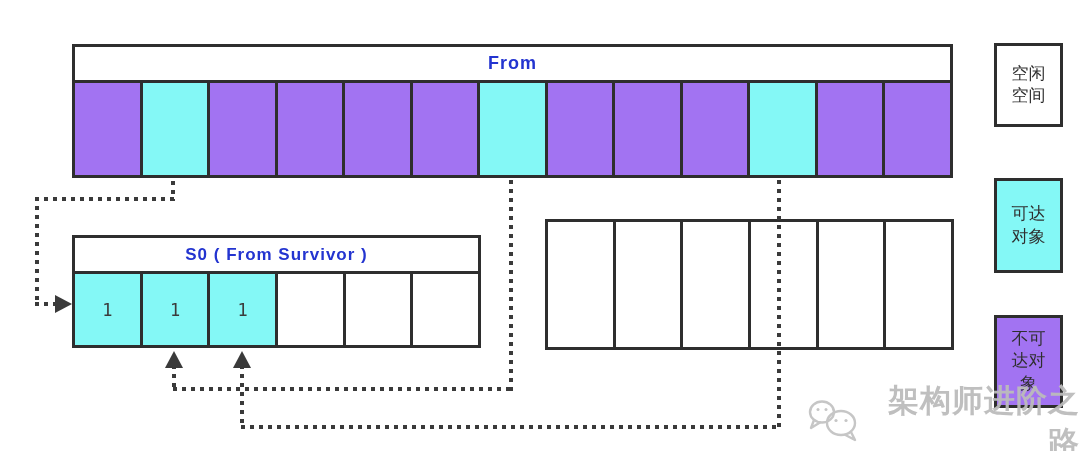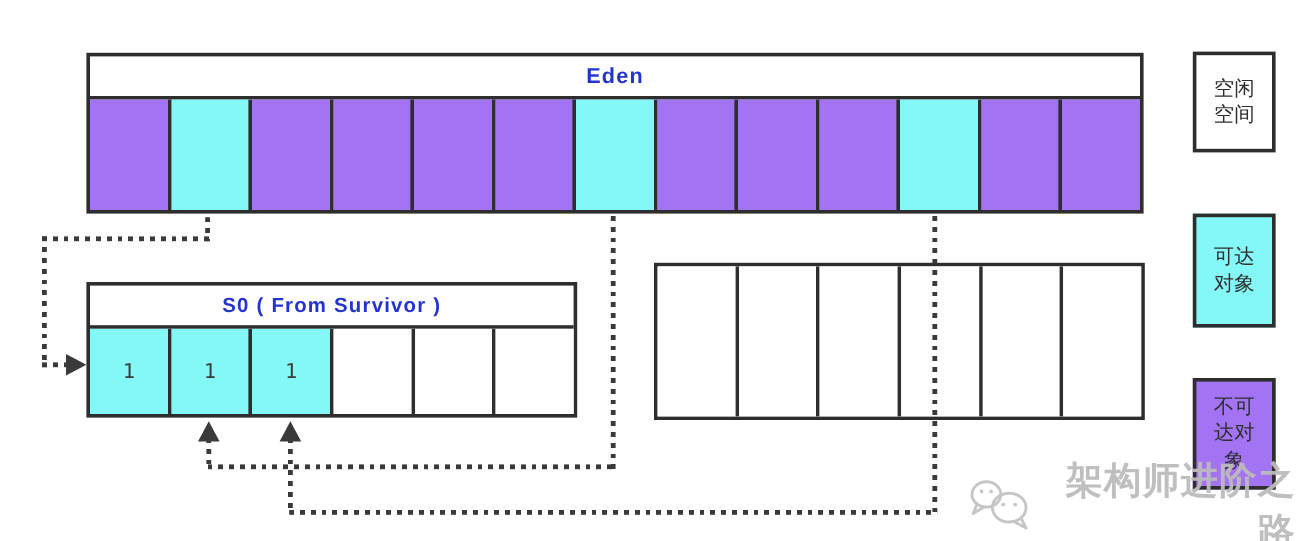--- a/index.html
+++ b/index.html
@@ -50,21 +50,21 @@
         color:var(--watermark); text-align:right; }
   .wm-row { display:flex; align-items:center; gap:4px; }
   .wm-title { font-size:31px; font-weight:bold; letter-spacing:1px; opacity:0.95; }
 </style>
 </head>
 <body>
 
 <div class="canvas">
 
   <div class="box" id="eden-box">
-    <div class="box-header">Eden</div>
+    <div class="box-header">From</div>
     <div class="box-cells">
         <div class="cell unreachable"></div>
         <div class="cell reachable"></div>
         <div class="cell unreachable"></div>
         <div class="cell unreachable"></div>
         <div class="cell unreachable"></div>
         <div class="cell unreachable"></div>
         <div class="cell reachable"></div>
         <div class="cell unreachable"></div>
         <div class="cell unreachable"></div>

